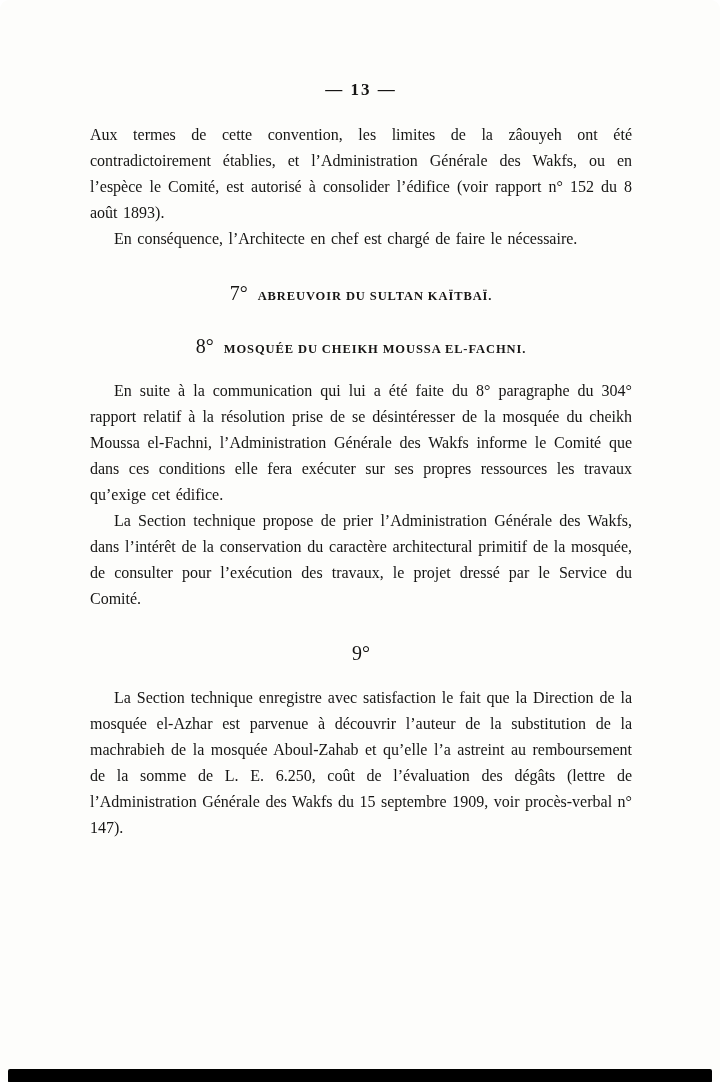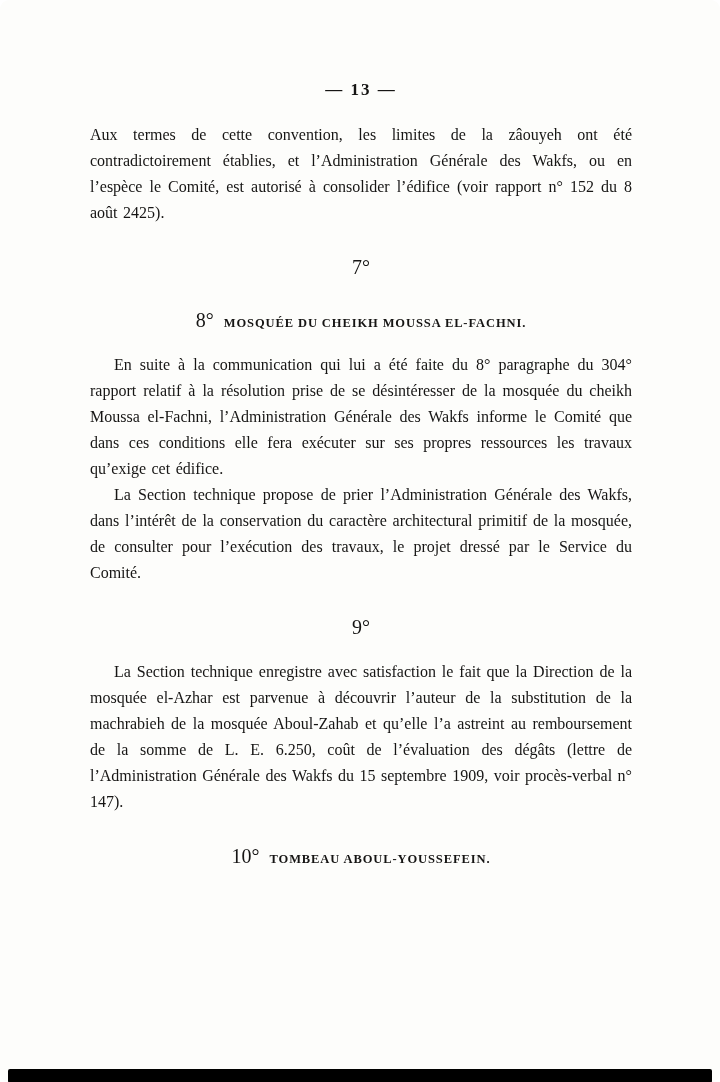--- a/index.html
+++ b/index.html
@@ -72,44 +72,42 @@
     border-radius: 2px 2px 0 0;
   }
 </style>
 </head>
 <body>
 
 <div class="page">
 
   <div class="page-number">— 13 —</div>
 
-  <p class="para first">Aux termes de cette convention, les limites de la zâouyeh ont été contradictoirement établies, et l’Administration Générale des Wakfs, ou en l’espèce le Comité, est autorisé à consolider l’édifice (voir rapport n° 152 du 8 août 2425).</p>
+  <p class="para first">Aux termes de cette convention, les limites de la zâouyeh ont été contradictoirement établies, et l’Administration Générale des Wakfs, ou en l’espèce le Comité, est autorisé à consolider l’édifice (voir rapport n° 152 du 8 août 1893).</p>
 
+  <p class="para">En conséquence, l’Architecte en chef est chargé de faire le nécessaire.</p>
 
   <div class="heading">
     <span class="h-num">7°</span>
+    <span class="h-title">ABREUVOIR DU SULTAN KAÏTBAÏ.</span>
   </div>
 
 
   <div class="heading">
     <span class="h-num">8°</span>
     <span class="h-title">MOSQUÉE DU CHEIKH MOUSSA EL-FACHNI.</span>
   </div>
 
   <p class="para">En suite à la communication qui lui a été faite du 8° paragraphe du 304° rapport relatif à la résolution prise de se désintéresser de la mosquée du cheikh Moussa el-Fachni, l’Administration Générale des Wakfs informe le Comité que dans ces conditions elle fera exécuter sur ses propres ressources les travaux qu’exige cet édifice.</p>
 
   <p class="para">La Section technique propose de prier l’Administration Générale des Wakfs, dans l’intérêt de la conservation du caractère architectural primitif de la mosquée, de consulter pour l’exécution des travaux, le projet dressé par le Service du Comité.</p>
 
   <div class="heading">
     <span class="h-num">9°</span>
   </div>
 
   <p class="para">La Section technique enregistre avec satisfaction le fait que la Direction de la mosquée el-Azhar est parvenue à découvrir l’auteur de la substitution de la machrabieh de la mosquée Aboul-Zahab et qu’elle l’a astreint au remboursement de la somme de L. E. 6.250, coût de l’évaluation des dégâts (lettre de l’Administration Générale des Wakfs du 15 septembre 1909, voir procès-verbal n° 147).</p>
 
-  <div class="heading">
-    <span class="h-num">10°</span>
-    <span class="h-title">TOMBEAU ABOUL-YOUSSEFEIN.</span>
-  </div>
 
 
   <div class="scan-edge-bottom"></div>
 
 </div>
 
 </body></html>

